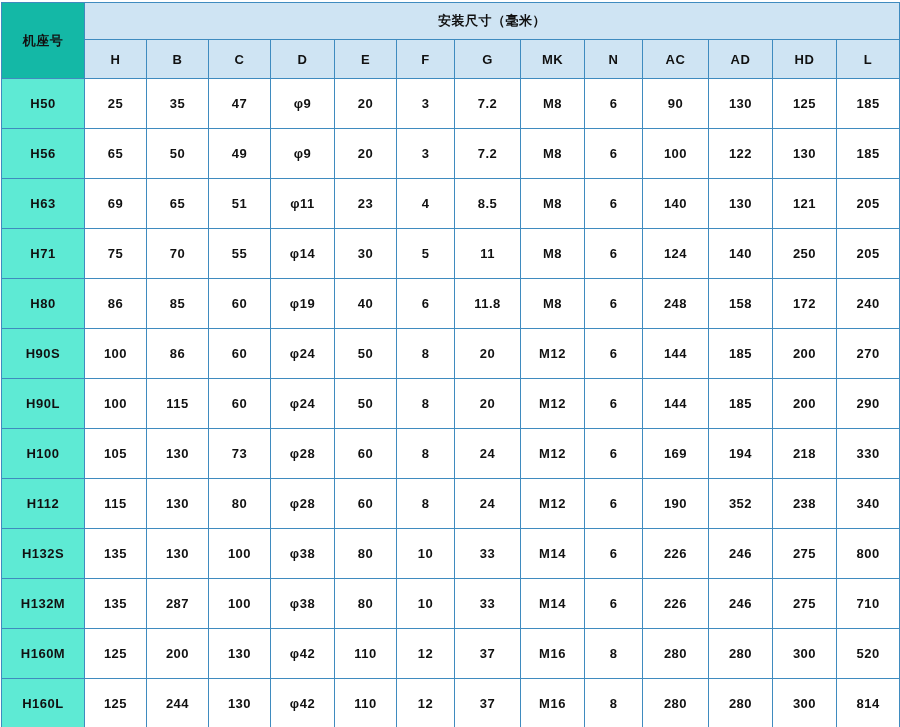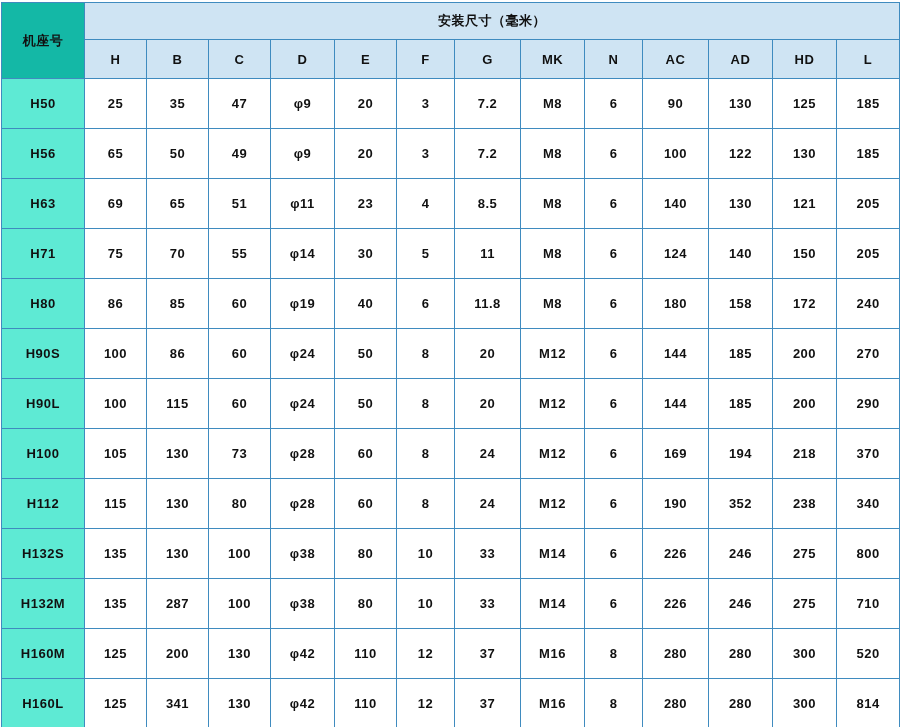--- a/index.html
+++ b/index.html
@@ -164,35 +164,35 @@
       <td class="datacell">70</td>
       <td class="datacell">55</td>
       <td class="datacell">φ14</td>
       <td class="datacell">30</td>
       <td class="datacell">5</td>
       <td class="datacell">11</td>
       <td class="datacell">M8</td>
       <td class="datacell">6</td>
       <td class="datacell">124</td>
       <td class="datacell">140</td>
-      <td class="datacell">150</td>
+      <td class="datacell">250</td>
       <td class="datacell">205</td>
     </tr>
     <tr>
       <td class="rowlabel">H80</td>
       <td class="datacell">86</td>
       <td class="datacell">85</td>
       <td class="datacell">60</td>
       <td class="datacell">φ19</td>
       <td class="datacell">40</td>
       <td class="datacell">6</td>
       <td class="datacell">11.8</td>
       <td class="datacell">M8</td>
       <td class="datacell">6</td>
-      <td class="datacell">180</td>
+      <td class="datacell">248</td>
       <td class="datacell">158</td>
       <td class="datacell">172</td>
       <td class="datacell">240</td>
     </tr>
     <tr>
       <td class="rowlabel">H90S</td>
       <td class="datacell">100</td>
       <td class="datacell">86</td>
       <td class="datacell">60</td>
       <td class="datacell">φ24</td>
@@ -229,21 +229,21 @@
       <td class="datacell">73</td>
       <td class="datacell">φ28</td>
       <td class="datacell">60</td>
       <td class="datacell">8</td>
       <td class="datacell">24</td>
       <td class="datacell">M12</td>
       <td class="datacell">6</td>
       <td class="datacell">169</td>
       <td class="datacell">194</td>
       <td class="datacell">218</td>
-      <td class="datacell">370</td>
+      <td class="datacell">330</td>
     </tr>
     <tr>
       <td class="rowlabel">H112</td>
       <td class="datacell">115</td>
       <td class="datacell">130</td>
       <td class="datacell">80</td>
       <td class="datacell">φ28</td>
       <td class="datacell">60</td>
       <td class="datacell">8</td>
       <td class="datacell">24</td>
@@ -298,21 +298,21 @@
       <td class="datacell">M16</td>
       <td class="datacell">8</td>
       <td class="datacell">280</td>
       <td class="datacell">280</td>
       <td class="datacell">300</td>
       <td class="datacell">520</td>
     </tr>
     <tr>
       <td class="rowlabel">H160L</td>
       <td class="datacell">125</td>
-      <td class="datacell">341</td>
+      <td class="datacell">244</td>
       <td class="datacell">130</td>
       <td class="datacell">φ42</td>
       <td class="datacell">110</td>
       <td class="datacell">12</td>
       <td class="datacell">37</td>
       <td class="datacell">M16</td>
       <td class="datacell">8</td>
       <td class="datacell">280</td>
       <td class="datacell">280</td>
       <td class="datacell">300</td>

